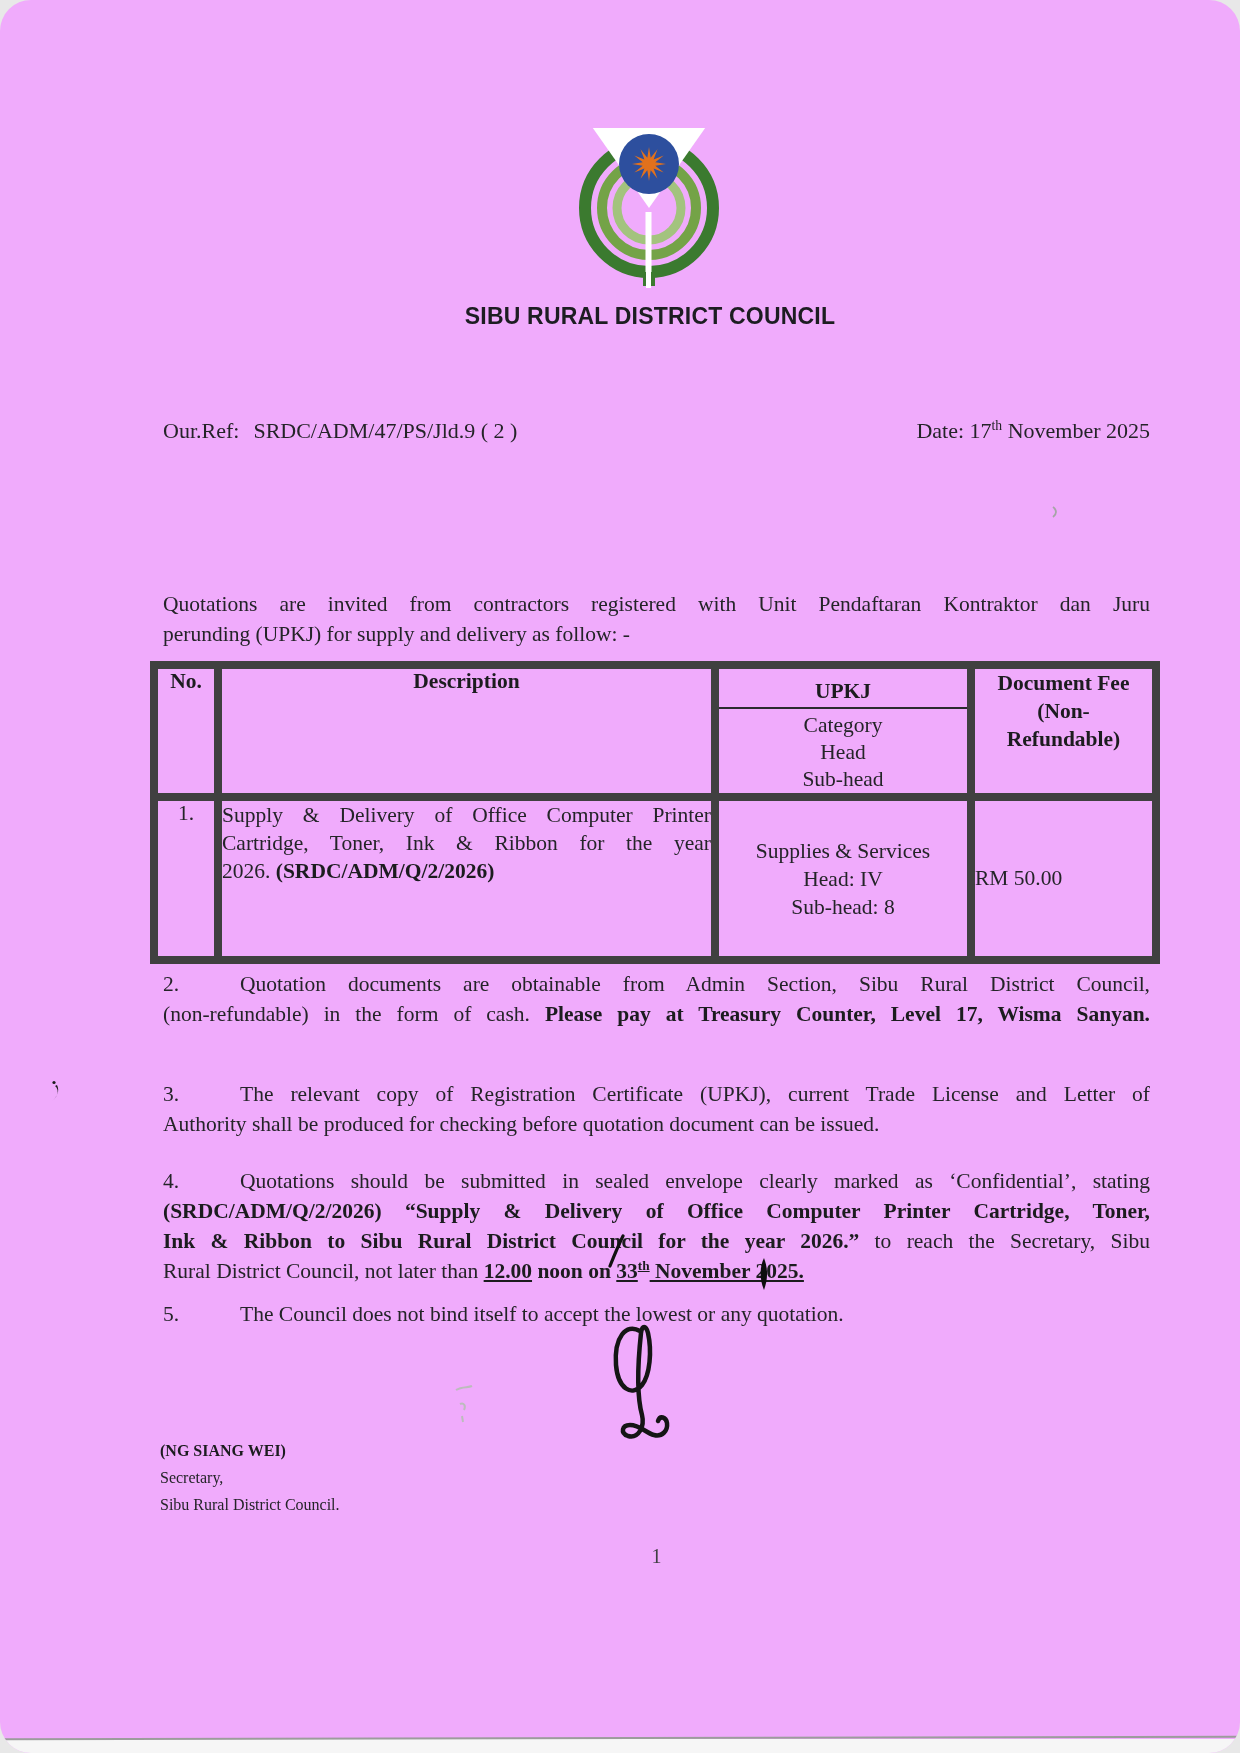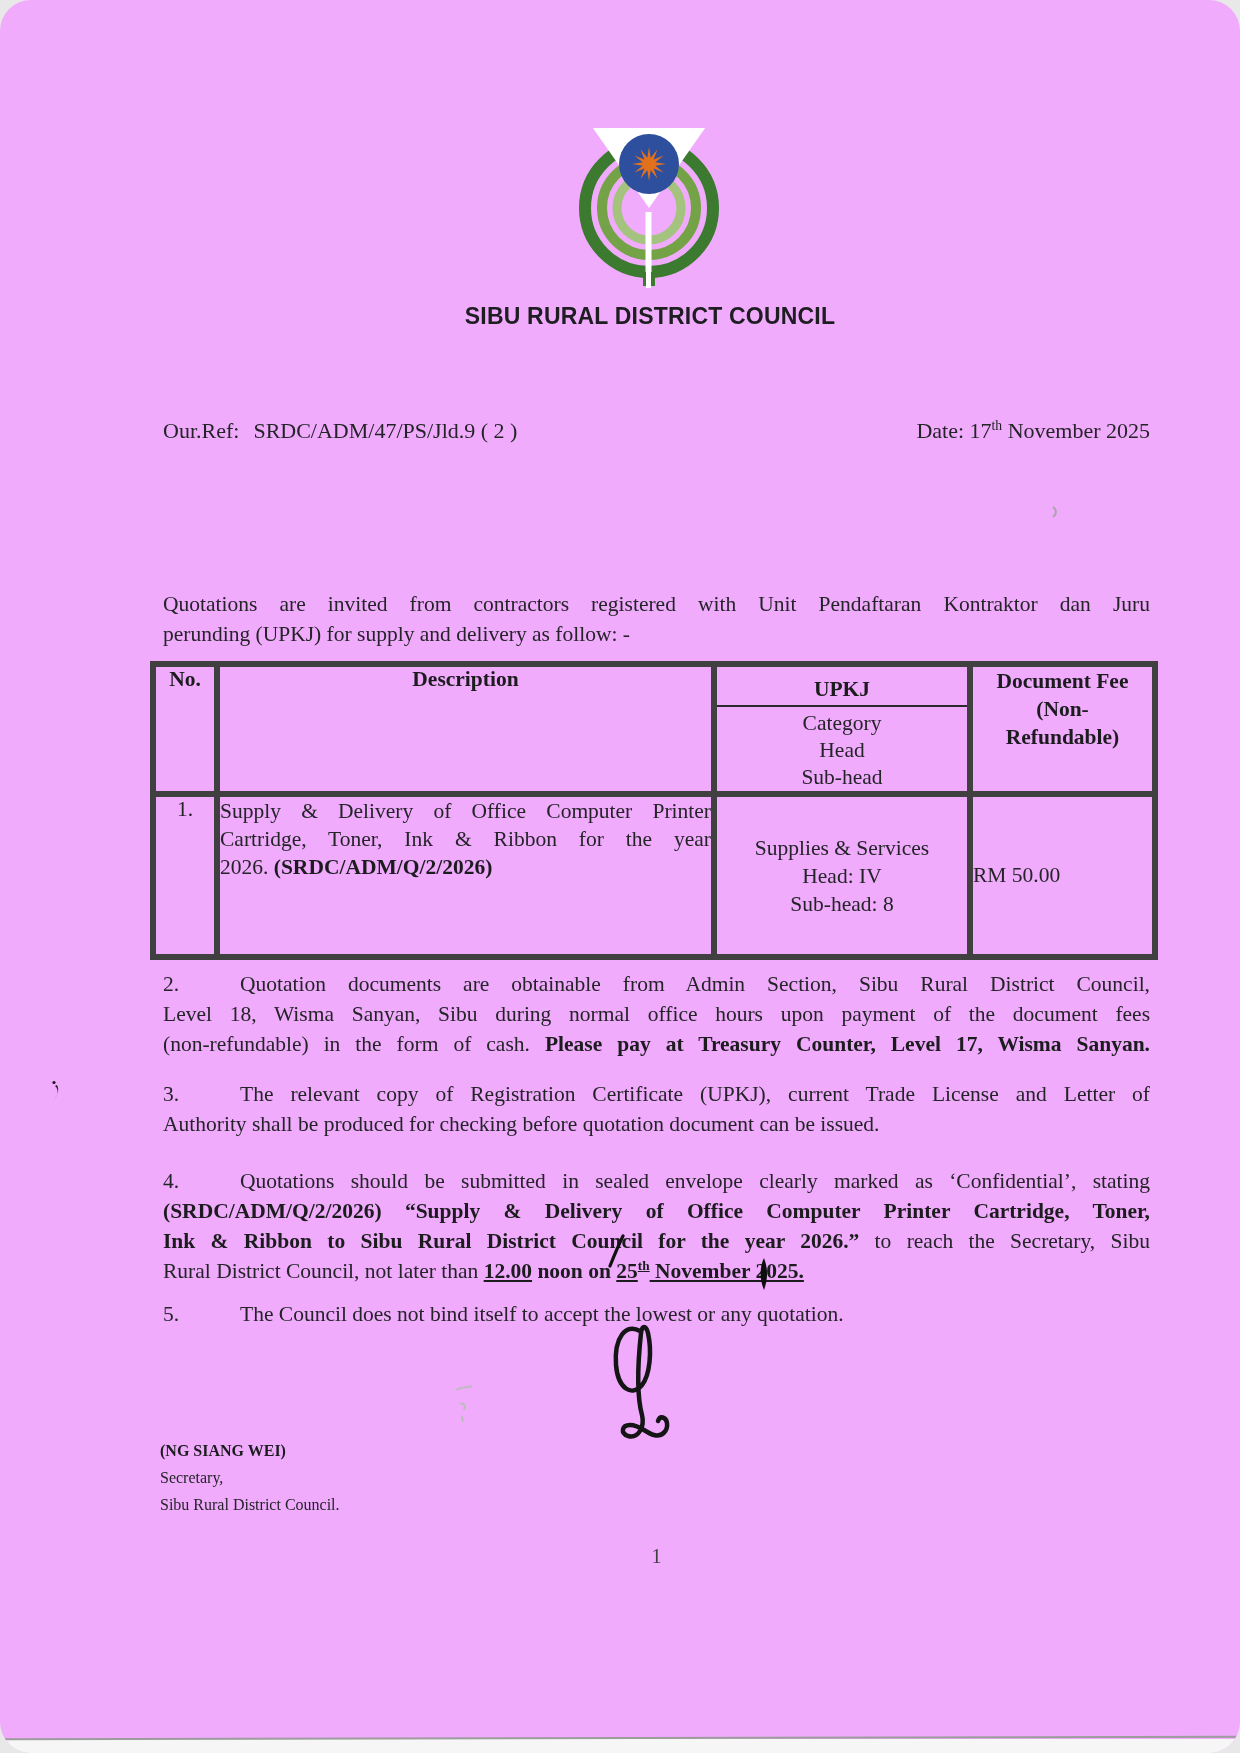--- a/index.html
+++ b/index.html
@@ -30,21 +30,21 @@
   
   .para{left:163px;width:987px;font-size:21.5px;line-height:30px;}
   .intro{top:589px;}
   .p2{top:969px;}
   .p3{top:1079px;}
   .p4{top:1166px;}
   .p5{top:1299px;}
   
   .qtable-wrap{top:661px;left:150px;}
   table.qtable{border-collapse:collapse;table-layout:fixed;width:1002px;font-size:21.5px;color:#242428;}
-  table.qtable td{border:6px solid #404040;padding:0;}
+  table.qtable td{border:8px solid #404040;padding:0;}
   tr.hdr{height:118px;}
   tr.bdy{height:163px;}
   td.h{vertical-align:top;text-align:center;font-weight:bold;padding-top:8px;color:#1c1c1f;}
   td.upkj-h{vertical-align:top;padding:0;}
   .upkj-title{text-align:center;font-weight:bold;line-height:32px;padding-top:6px;
     border-bottom:2px solid #2b2b2e;color:#1c1c1f;}
   .upkj-sub .line{line-height:27px;}
   .upkj-sub{padding-top:3px;}
   td.fee-h .line{line-height:28px;}
   td.no-b{vertical-align:top;text-align:center;padding-top:6px;}
@@ -133,32 +133,31 @@
               <div class="line"><span>Sub-head: 8</span></div>
             </td>
         <td class="fee-b">RM 50.00</td>
       </tr>
     </tbody>
       </table>
   </div>
 
   <div class="abs para p2">
       <div class="line fill"><span class="pnum">2.</span><span>Quotation documents are obtainable from Admin Section, Sibu Rural District Council,</span></div>
-      <div class="line fill"><span>Level 18, Wisma Sanyan, Sibu during normal office hours upon payment of the document fees</span></div>
       <div class="line fill"><span>(non-refundable) in the form of cash. </span><span class="b">Please pay at Treasury Counter, Level 17, Wisma Sanyan.</span></div>
     </div>
   <div class="abs para p3">
       <div class="line fill"><span class="pnum">3.</span><span>The relevant copy of Registration Certificate (UPKJ), current Trade License and Letter of</span></div>
       <div class="line"><span>Authority shall be produced for checking before quotation document can be issued.</span></div>
     </div>
   <div class="abs para p4">
       <div class="line fill"><span class="pnum">4.</span><span>Quotations should be submitted in sealed envelope clearly marked as ‘Confidential’, stating</span></div>
       <div class="line fill"><span class="b">(SRDC/ADM/Q/2/2026) “Supply &amp; Delivery of Office Computer Printer Cartridge, Toner,</span></div>
       <div class="line fill"><span class="b">Ink &amp; Ribbon to Sibu Rural District Council for the year 2026.”</span><span> to reach the Secretary, Sibu</span></div>
-      <div class="line"><span>Rural District Council, not later than </span><span class="b u">12.00</span><span class="b"> noon on </span><span class="b u">25</span><span class="b u sup">th</span><span class="b u"> November 2025.</span></div>
+      <div class="line"><span>Rural District Council, not later than </span><span class="b u">12.00</span><span class="b"> noon on </span><span class="b u">33</span><span class="b u sup">th</span><span class="b u"> November 2025.</span></div>
     </div>
   <div class="abs para p5">
       <div class="line"><span class="pnum">5.</span><span>The Council does not bind itself to accept the lowest or any quotation.</span></div>
     </div>
 
   <svg class="abs" style="top:1320px;left:588px;" width="120" height="132" viewBox="0 0 120 130">
     <path d="M 52 10 C 38 2 26 16 28 44 C 30 68 44 76 54 64 C 62 54 64 30 60 12 C 58 4 54 4 53 12 C 50 40 48 72 54 94 C 57 106 50 118 40 115 C 32 112 34 104 42 104 C 52 104 58 112 66 114 C 74 116 80 110 79 102 C 78 96 72 94 70 100" fill="none" stroke="#151515" stroke-width="4.5" stroke-linecap="round" stroke-linejoin="round"></path>
   </svg>
 
   <div class="abs sig-lines">

